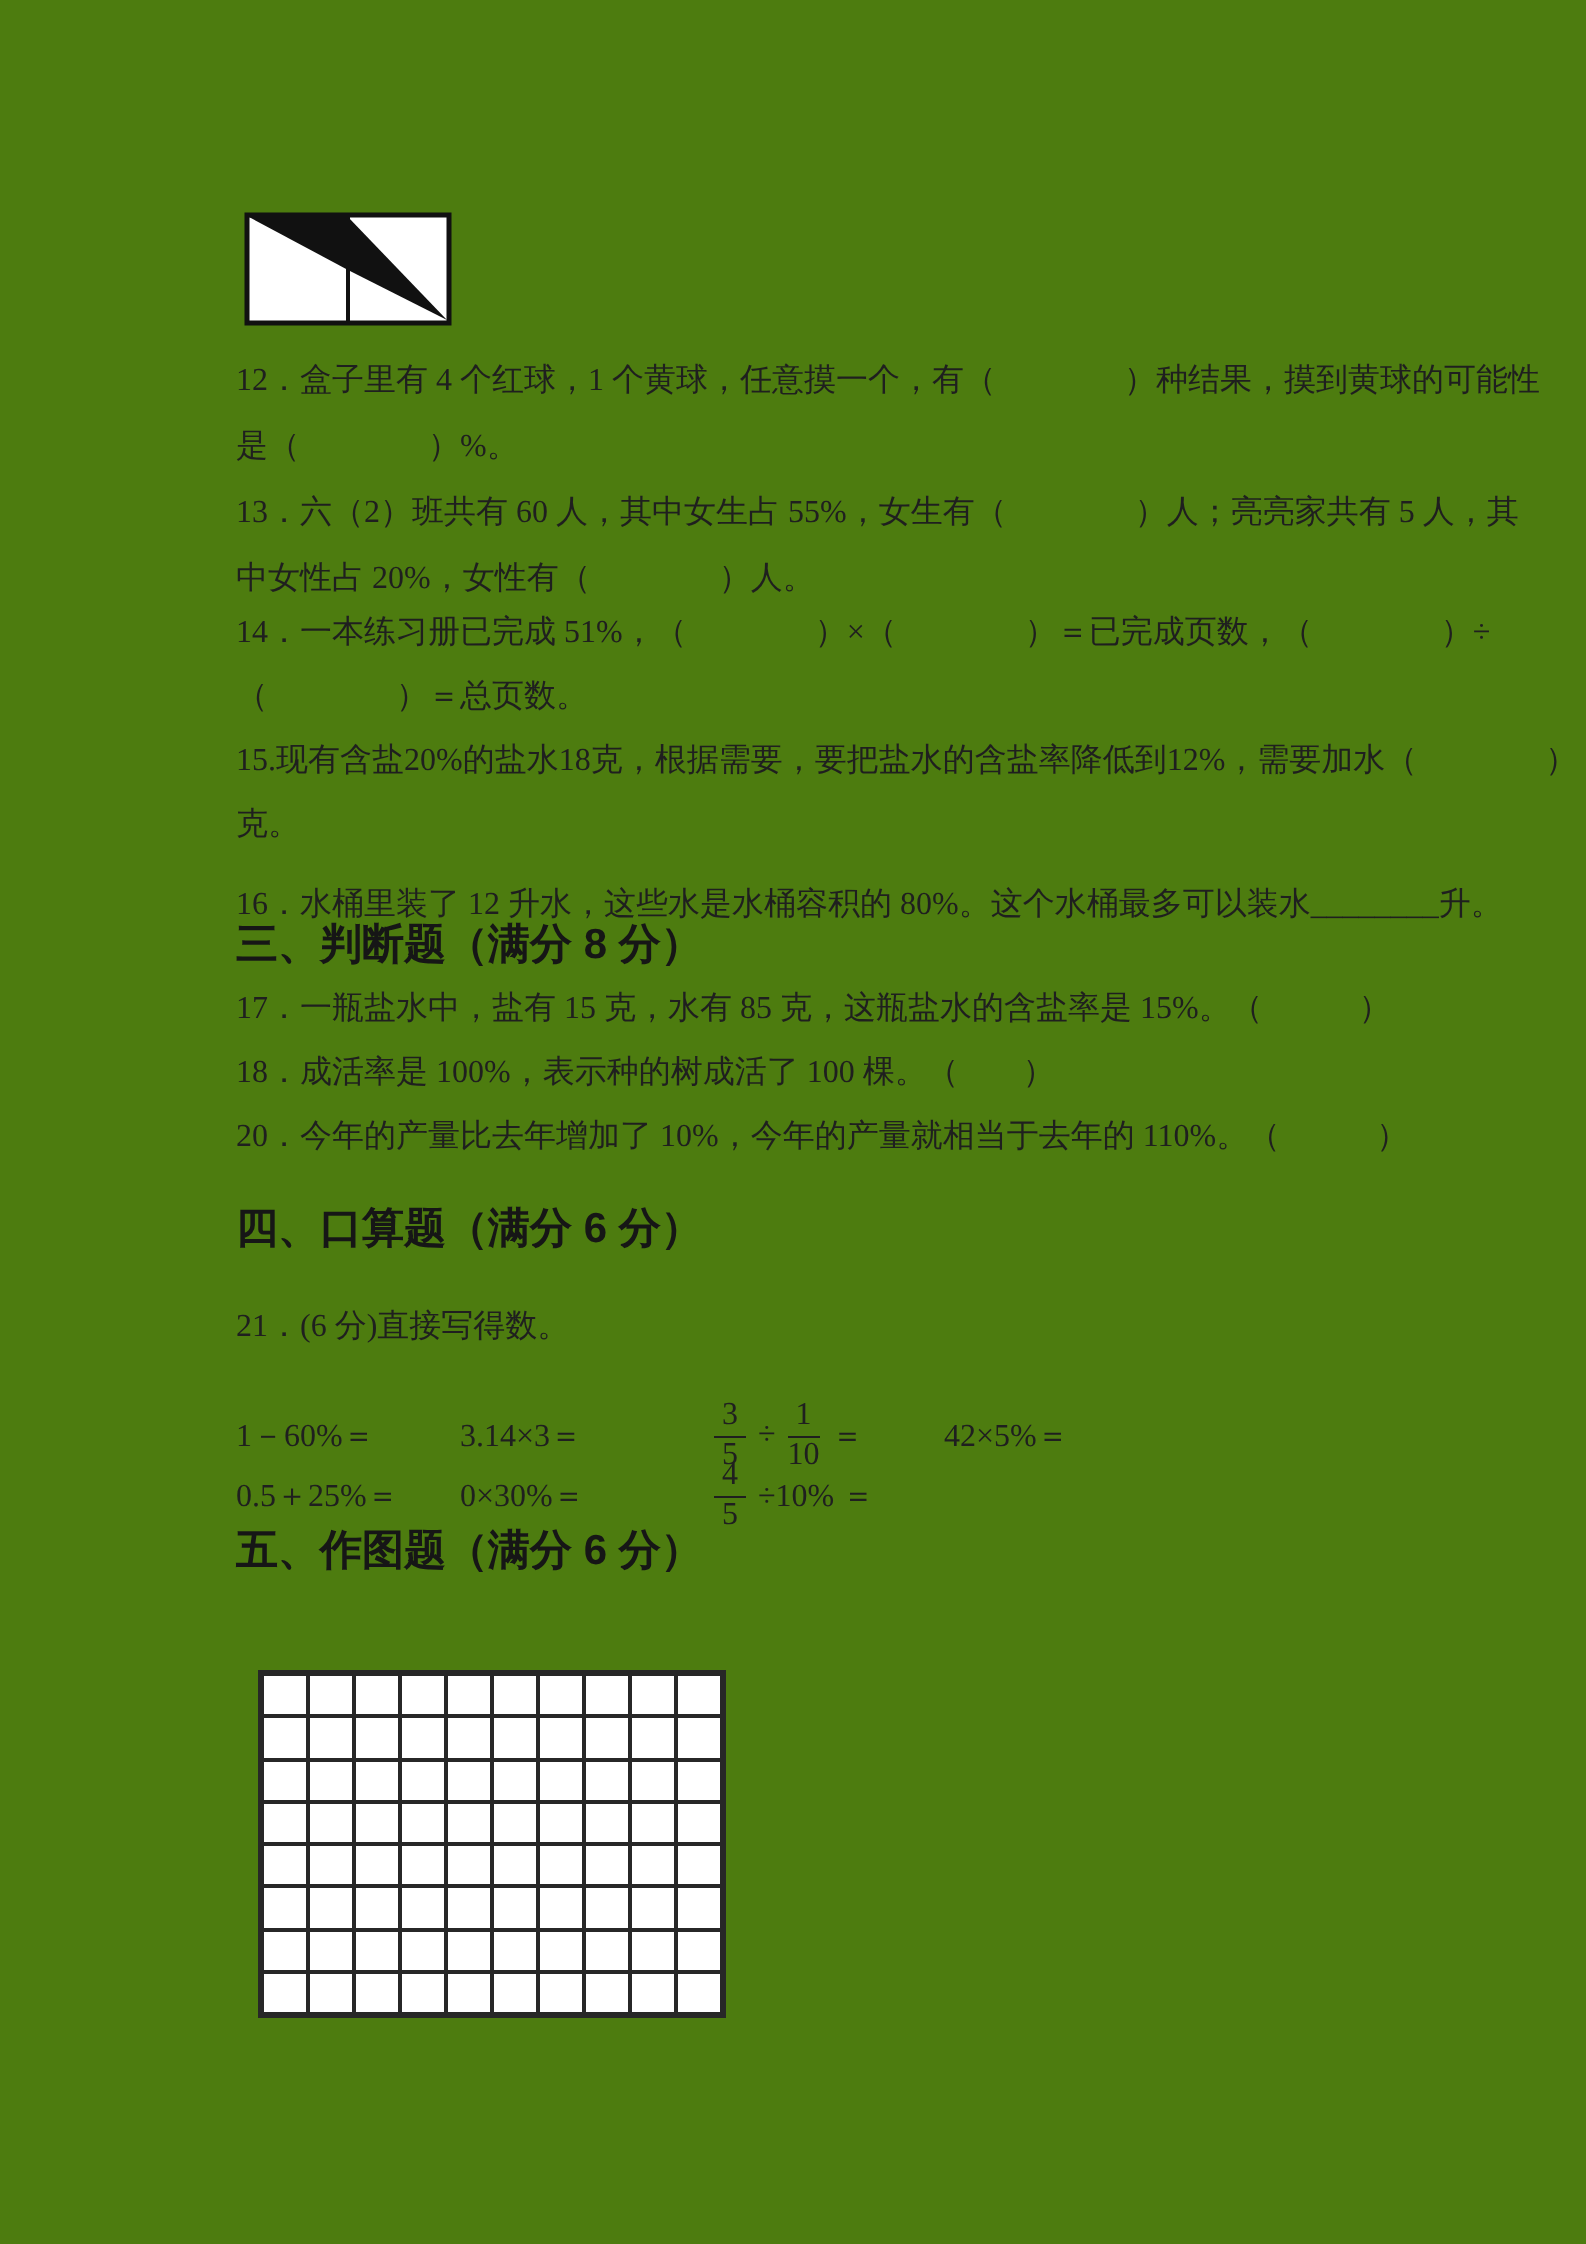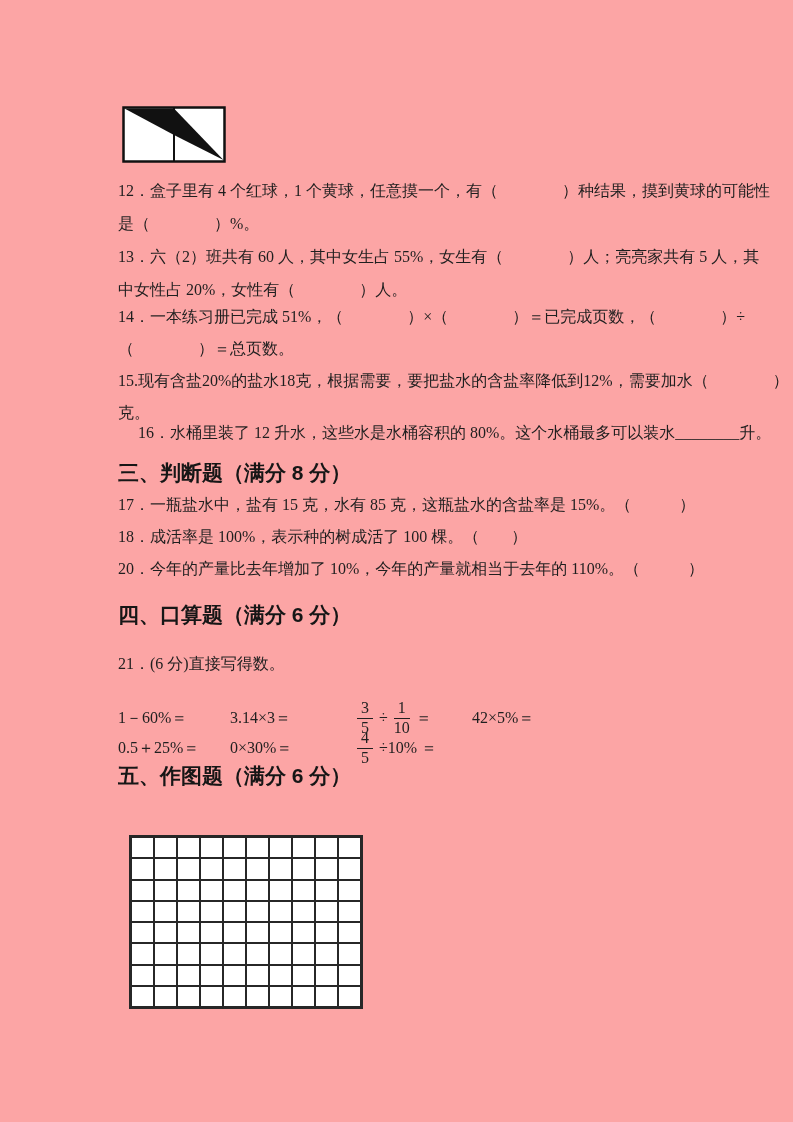--- a/index.html
+++ b/index.html
@@ -1,20 +1,20 @@
 <!DOCTYPE html>
 <html><head>
 <meta charset="utf-8">
 <style>
   html,body{margin:0;padding:0;background:#e8e8e8;}
   .page{
     position:relative;
     width:793px;height:1122px;
     margin:0 auto;
-    background:#fca5a5;
+    background:#4d7c0f;
     font-family:"Liberation Serif","DejaVu Serif",serif;
     font-size:16px;
     color:#1f1f1f;
     overflow:hidden;
   }
   .tline{line-height:33px;height:33px;white-space:nowrap;}
   .tline32{line-height:32px;height:32px;white-space:nowrap;}
   .sec-title{
     position:absolute;left:118px;
     font-family:"Liberation Sans","DejaVu Sans",sans-serif;
@@ -69,21 +69,21 @@
     <div class="tline">中女性占 20%，女性有（　　　　）人。</div>
   </div>
 
   <div class="textblock" style="top:301px;">
     <div class="tline32">14．一本练习册已完成 51%，（　　　　）×（　　　　）＝已完成页数，（　　　　）÷</div>
     <div class="tline32">（　　　　）＝总页数。</div>
     <div class="tline32">15.现有含盐20%的盐水18克，根据需要，要把盐水的含盐率降低到12%，需要加水（　　　　）</div>
     <div class="tline32">克。</div>
   </div>
 
-  <div class="textblock" style="top:416px;margin-left:20px;">
+  <div class="textblock" style="top:436px;">
     <div class="tline">16．水桶里装了 12 升水，这些水是水桶容积的 80%。这个水桶最多可以装水________升。</div>
   </div>
 
   <div class="sec-title" style="top:456px;">三、判断题（满分 8 分）</div>
 
   <div class="textblock" style="top:489px;">
     <div class="tline32">17．一瓶盐水中，盐有 15 克，水有 85 克，这瓶盐水的含盐率是 15%。（　　　）</div>
     <div class="tline32">18．成活率是 100%，表示种的树成活了 100 棵。（　　）</div>
     <div class="tline32">20．今年的产量比去年增加了 10%，今年的产量就相当于去年的 110%。（　　　）</div>
   </div>

